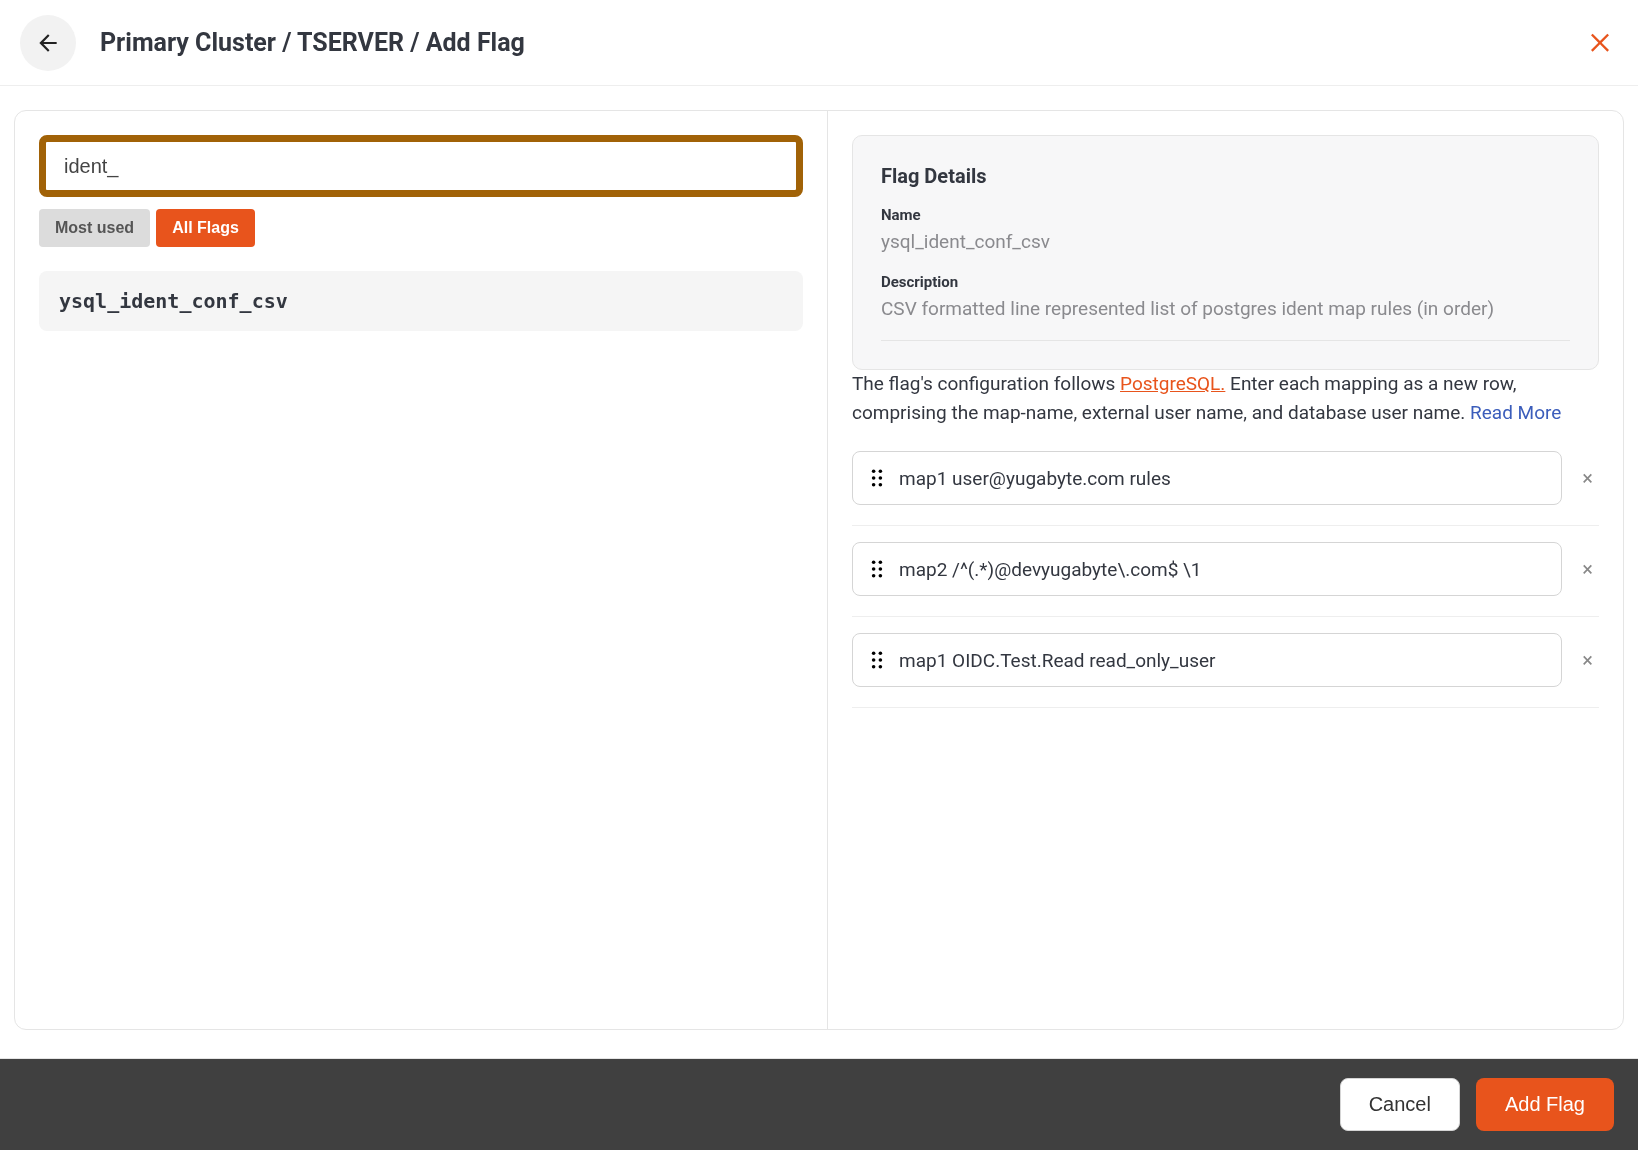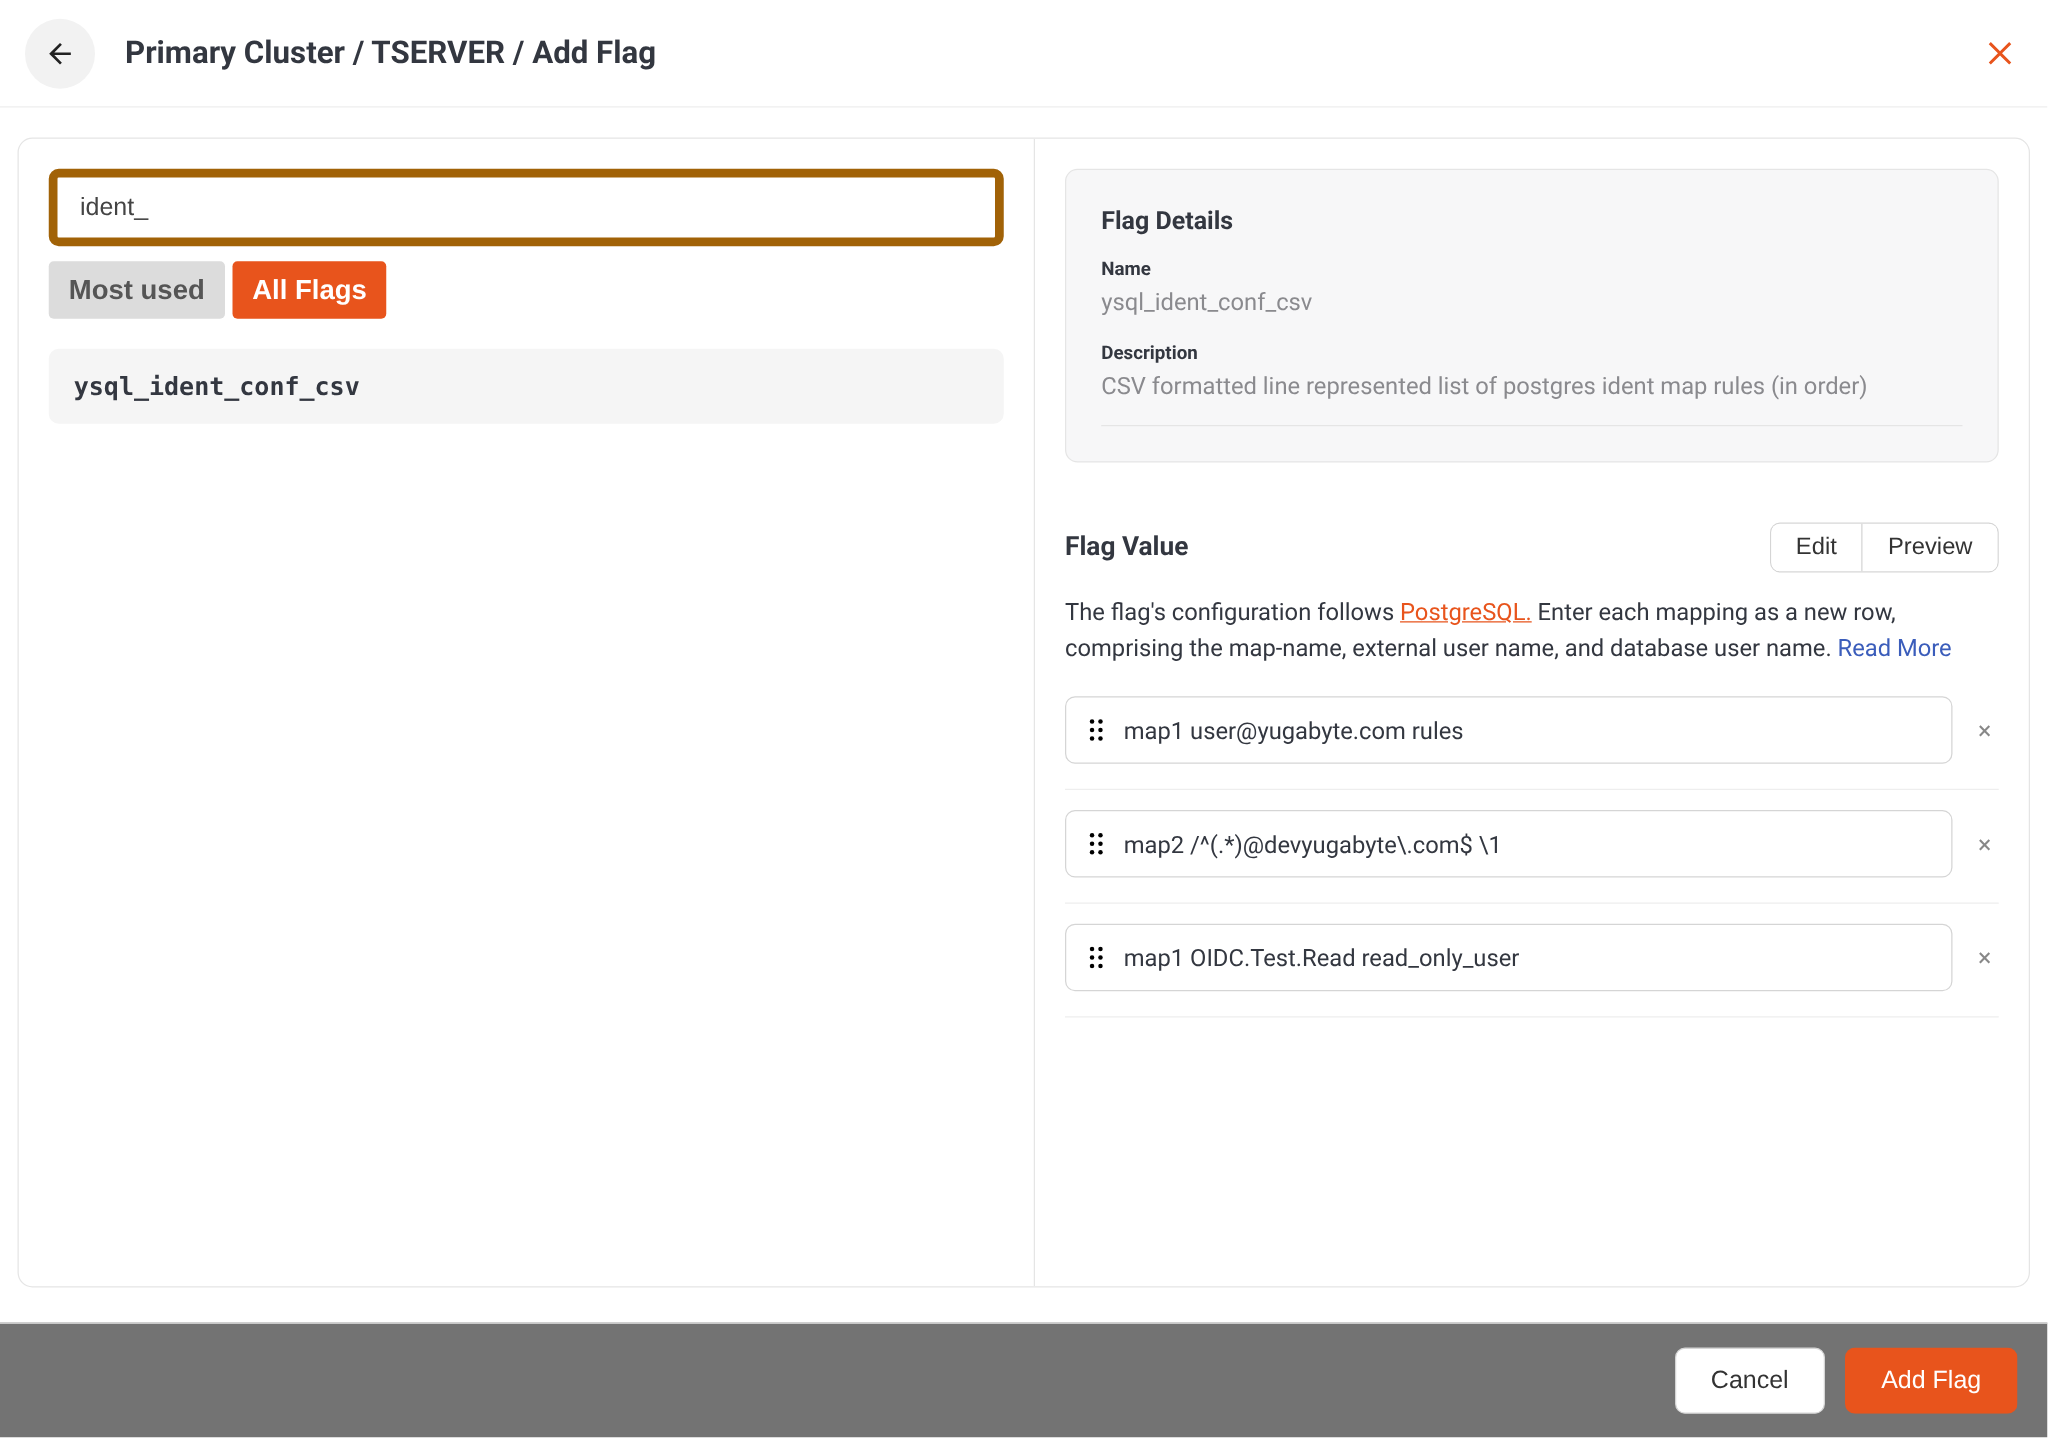--- a/index.html
+++ b/index.html
@@ -77,21 +77,21 @@
     outline: none;
   }
   .tabs {
     display: flex;
     gap: 6px;
     margin-top: 12px;
     margin-bottom: 24px;
   }
   .tab {
     padding: 10px 16px;
-    font-size: 22px;
+    font-size: 16px;
     font-weight: 600;
     border-radius: 4px;
     cursor: pointer;
     border: none;
   }
   .tab-inactive { background: #dcdcdc; color: #555; }
   .tab-active { background: #e8541c; color: #fff; }
   .flag-item {
     background: #f5f5f5;
     border-radius: 8px;
@@ -201,21 +201,21 @@
     color: #333740;
   }
   .remove-btn {
     cursor: pointer;
     color: #888;
     font-size: 20px;
     padding: 6px;
   }
   .footer {
     height: 92px;
-    background: #737373;
+    background: #404040;
     border-top: 1px solid #e5e5e5;
     display: flex;
     justify-content: flex-end;
     align-items: center;
     padding: 0 24px;
     gap: 16px;
   }
   .btn {
     padding: 14px 28px;
     font-size: 20px;
@@ -260,27 +260,20 @@
 
       <div class="details-box">
         <div class="details-title">Flag Details</div>
         <div class="details-label">Name</div>
         <div class="details-value">ysql_ident_conf_csv</div>
         <div class="details-label">Description</div>
         <div class="details-value">CSV formatted line represented list of postgres ident map rules (in order)</div>
         <hr class="details-divider">
       </div>
 
-      <div class="flag-value-header">
-        <div class="flag-value-title">Flag Value</div>
-        <div class="toggle-group">
-          <button class="toggle-btn">Edit</button>
-          <button class="toggle-btn">Preview</button>
-        </div>
-      </div>
 
       <div class="description-text">
         <span>The flag's configuration follows </span>
         <span class="link-orange">PostgreSQL.</span>
         <span> Enter each mapping as a new row, comprising the map-name, external user name, and database user name. </span>
         <span class="link-blue">Read More</span>
       </div>
 
       <div class="rule-row">
         <div class="rule-input">

